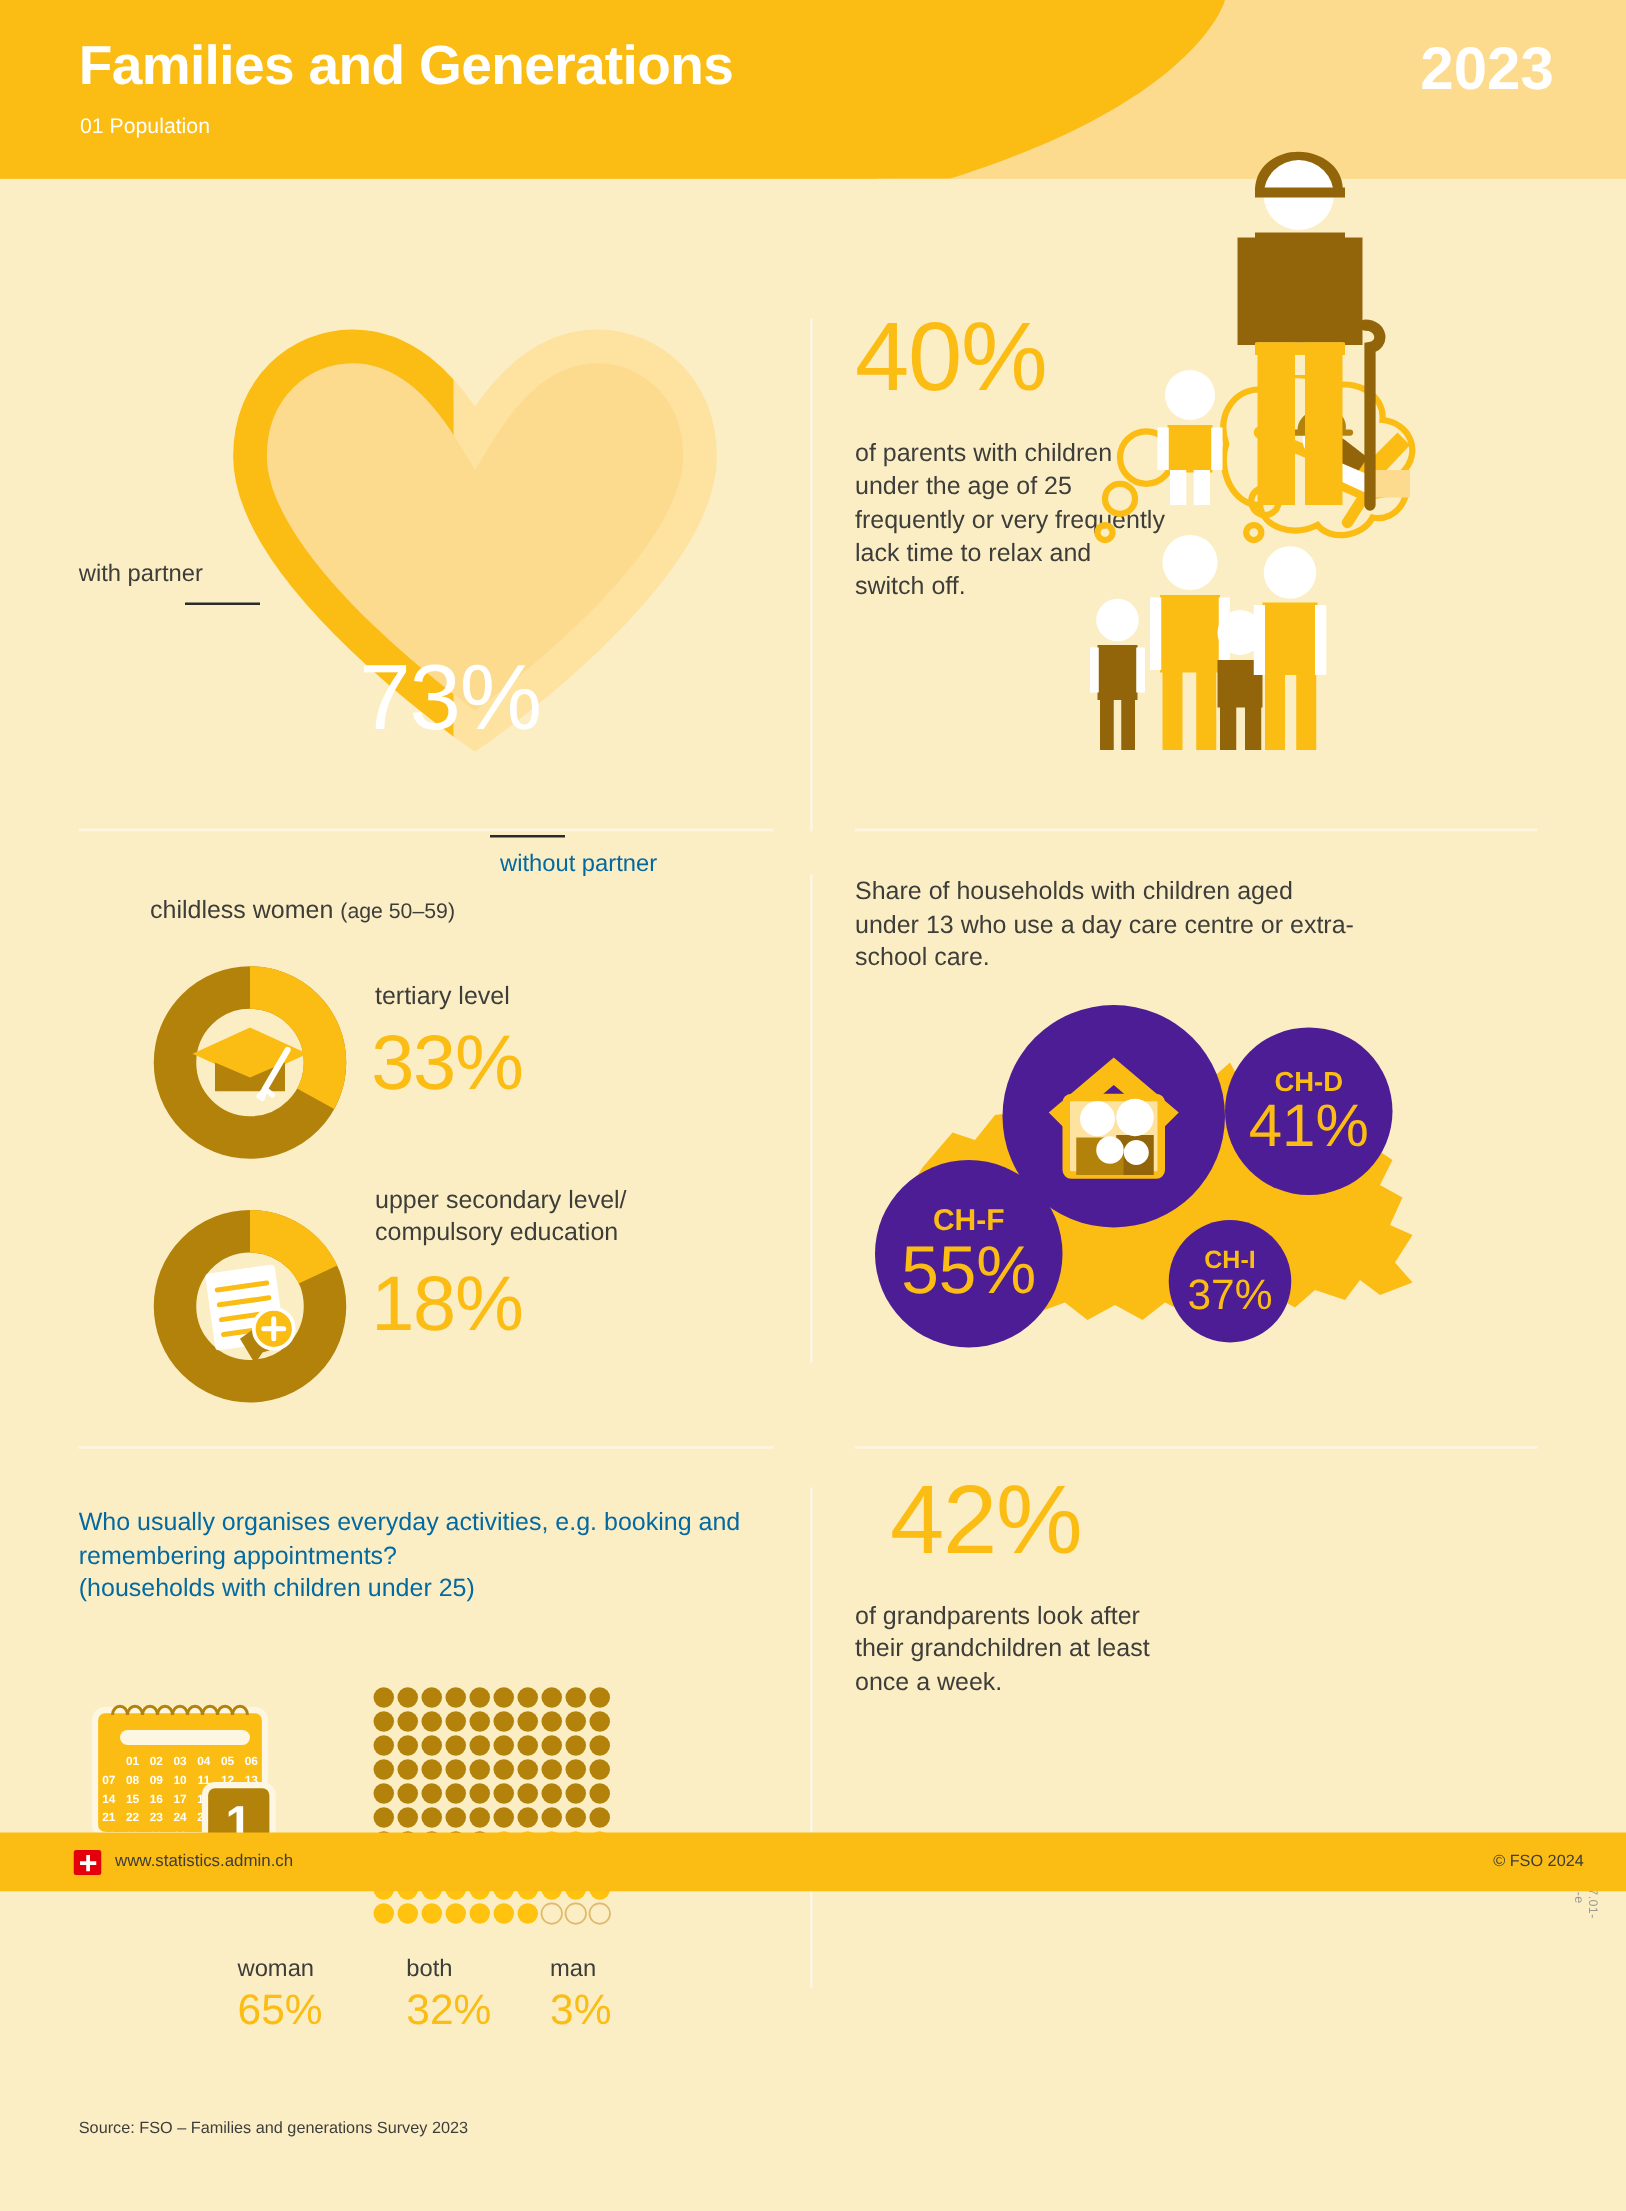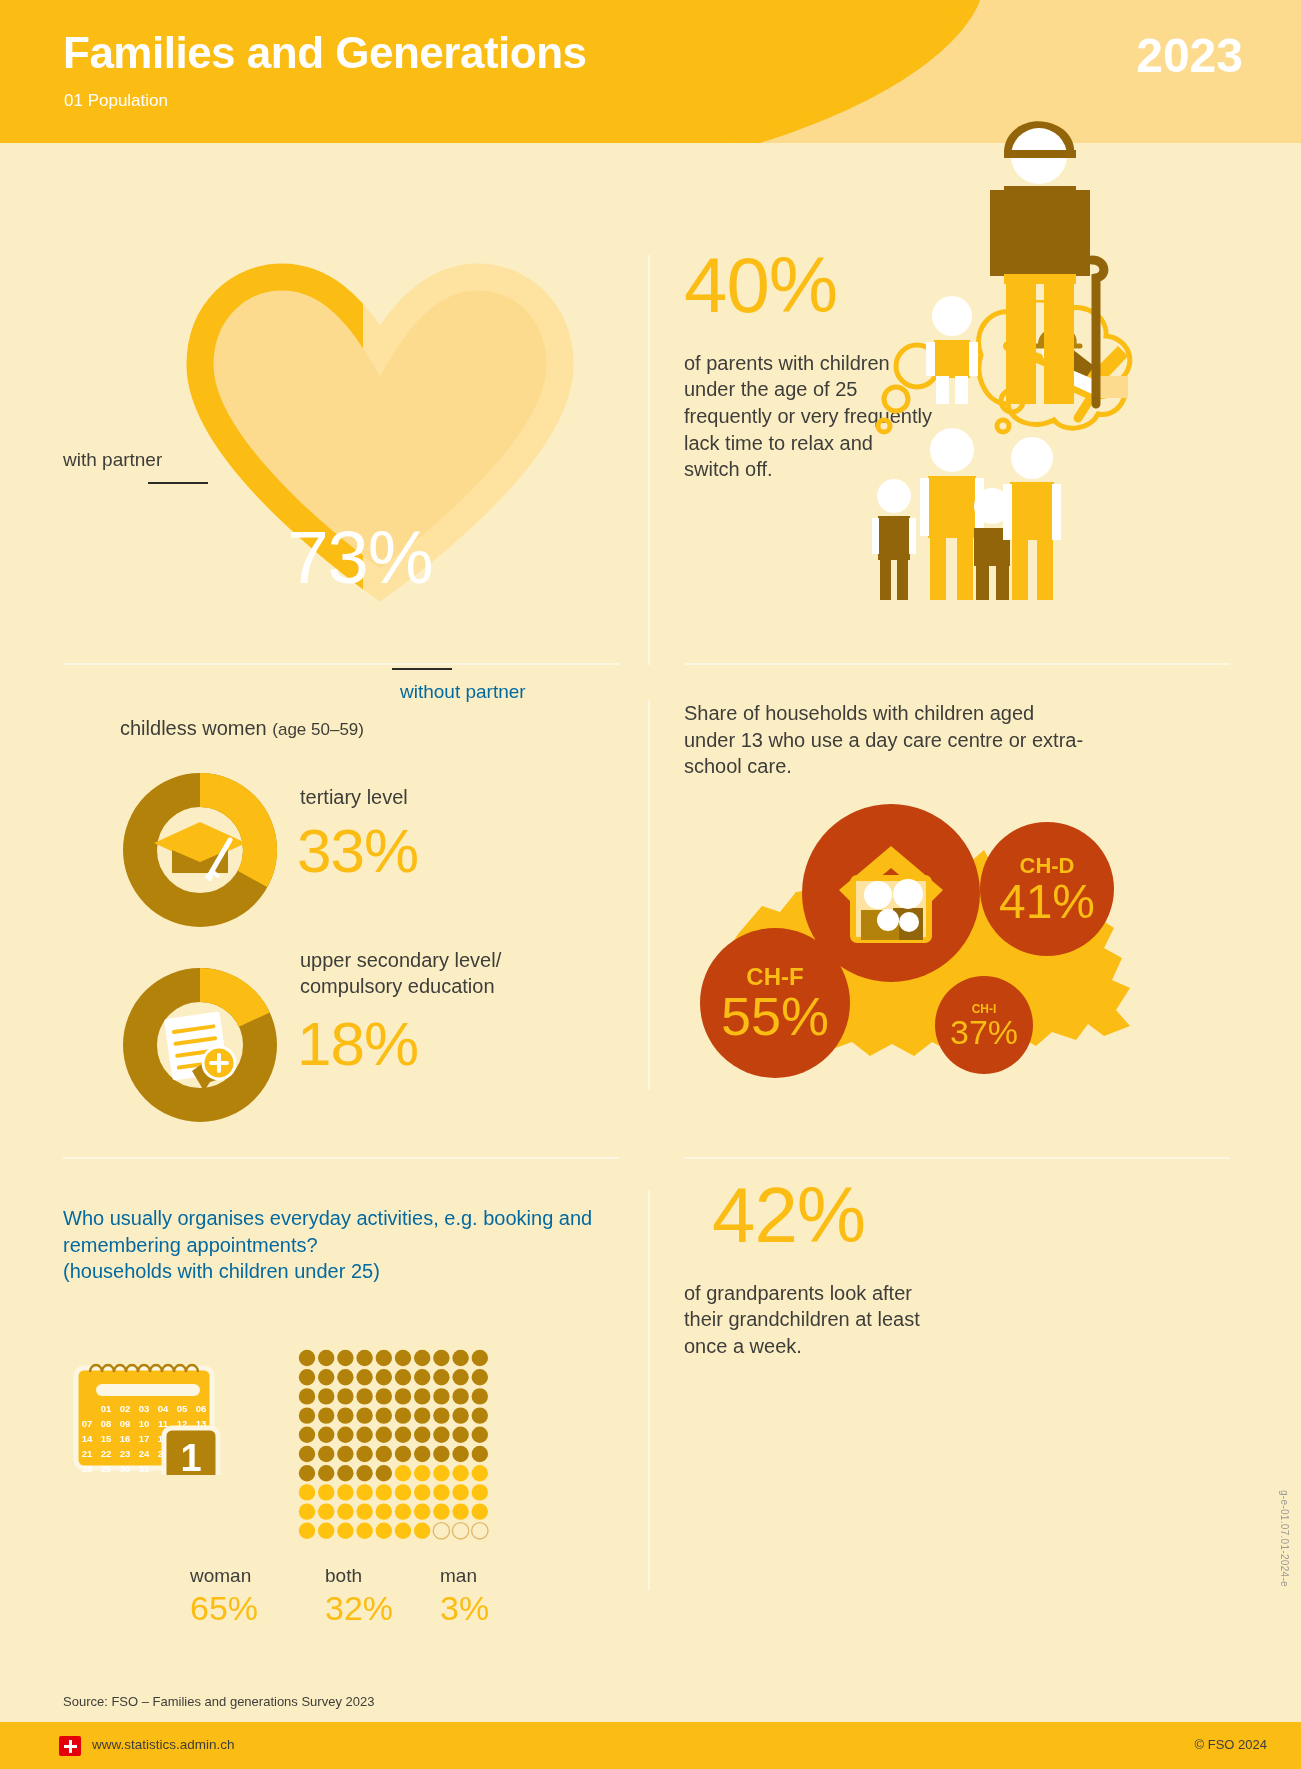--- a/index.html
+++ b/index.html
@@ -2,21 +2,21 @@
 <html><head>
 <meta charset="utf-8">
 <style>
   * { box-sizing: border-box; margin: 0; padding: 0; }
   html, body {
     width: 1301px; height: 1769px;
     font-family: "Liberation Sans", sans-serif;
     background: #fceec4;
     overflow: hidden;
   }
-  .page { position: relative; width: 1301px; height: 1769px; background: #fceec4; }
+  .page { position: relative; width: 1301px; height: 1513px; background: #fceec4; }
 
   
   .header { position: absolute; left: 0; top: 0; width: 1301px; height: 143px; background: #fcdb8f; overflow: hidden; }
   .header-curve { position: absolute; left: 0; top: 0; width: 1301px; height: 143px; }
   .header-title {
     position: absolute; left: 63px; top: 28px;
     font-size: 44px; font-weight: bold; color: #ffffff; letter-spacing: -0.5px;
     white-space: nowrap;
   }
   .header-sub { position: absolute; left: 64px; top: 91px; font-size: 17px; color: #ffffff; }
@@ -56,21 +56,21 @@
   .donut2 { position: absolute; left: 120px; top: 275px; }
   .d1-label { position: absolute; left: 300px; top: 96px; font-size: 20px; color: #3d3d3a; }
   .d1-pct { position: absolute; left: 297px; top: 125px; font-size: 62px; font-weight: 300; color: #fbbc13; letter-spacing: -1px; }
   .d2-label { position: absolute; left: 300px; top: 258px; font-size: 20px; color: #3d3d3a; line-height: 1.28; }
   .d2-pct { position: absolute; left: 297px; top: 318px; font-size: 62px; font-weight: 300; color: #fbbc13; letter-spacing: -1px; }
 
   
   .map-block { position: absolute; left: 684px; top: 700px; }
   .map-caption { width: 400px; }
   .map-art { position: absolute; left: 0px; top: 88px; }
-  .bub { position: absolute; border-radius: 50%; background: #c2410c; display: flex; flex-direction: column; align-items: center; justify-content: center; }
+  .bub { position: absolute; border-radius: 50%; background: #4c1d95; display: flex; flex-direction: column; align-items: center; justify-content: center; }
   .bub .code { color: #fbbc13; font-weight: bold; }
   .bub .val { color: #fbbc13; font-weight: 300; line-height: .95; }
 
   
   .org-block { position: absolute; left: 0; top: 1180px; width: 650px; }
   .org-q { position: absolute; left: 63px; top: 25px; width: 560px; font-size: 20px; color: #0369a1; line-height: 1.33; }
   .org-q .sub { }
   .cal { position: absolute; left: 68px; top: 170px; }
   .dots { position: absolute; left: 297px; top: 168px; }
   .legend { position: absolute; left: 190px; top: 385px; width: 380px; }
@@ -281,21 +281,21 @@
       <div class="code" style="font-size:22px;">CH-D</div>
       <div class="val" style="font-size:48px;">41%</div>
     </div>
 
     <div class="bub" style="left:16px; top:228px; width:150px; height:150px;">
       <div class="code" style="font-size:24px;">CH-F</div>
       <div class="val" style="font-size:54px;">55%</div>
     </div>
 
     <div class="bub" style="left:251px; top:276px; width:98px; height:98px;">
-      <div class="code" style="font-size:12px;">CH-I</div>
+      <div class="code" style="font-size:20px;">CH-I</div>
       <div class="val" style="font-size:34px;">37%</div>
     </div>
   </div>
 
   <div class="org-block">
     <div class="org-q">
       <span>Who usually organises everyday activities, e.g. booking and remembering appointments?</span><br>
       <span class="sub">(households with children under 25)</span>
     </div>
 

